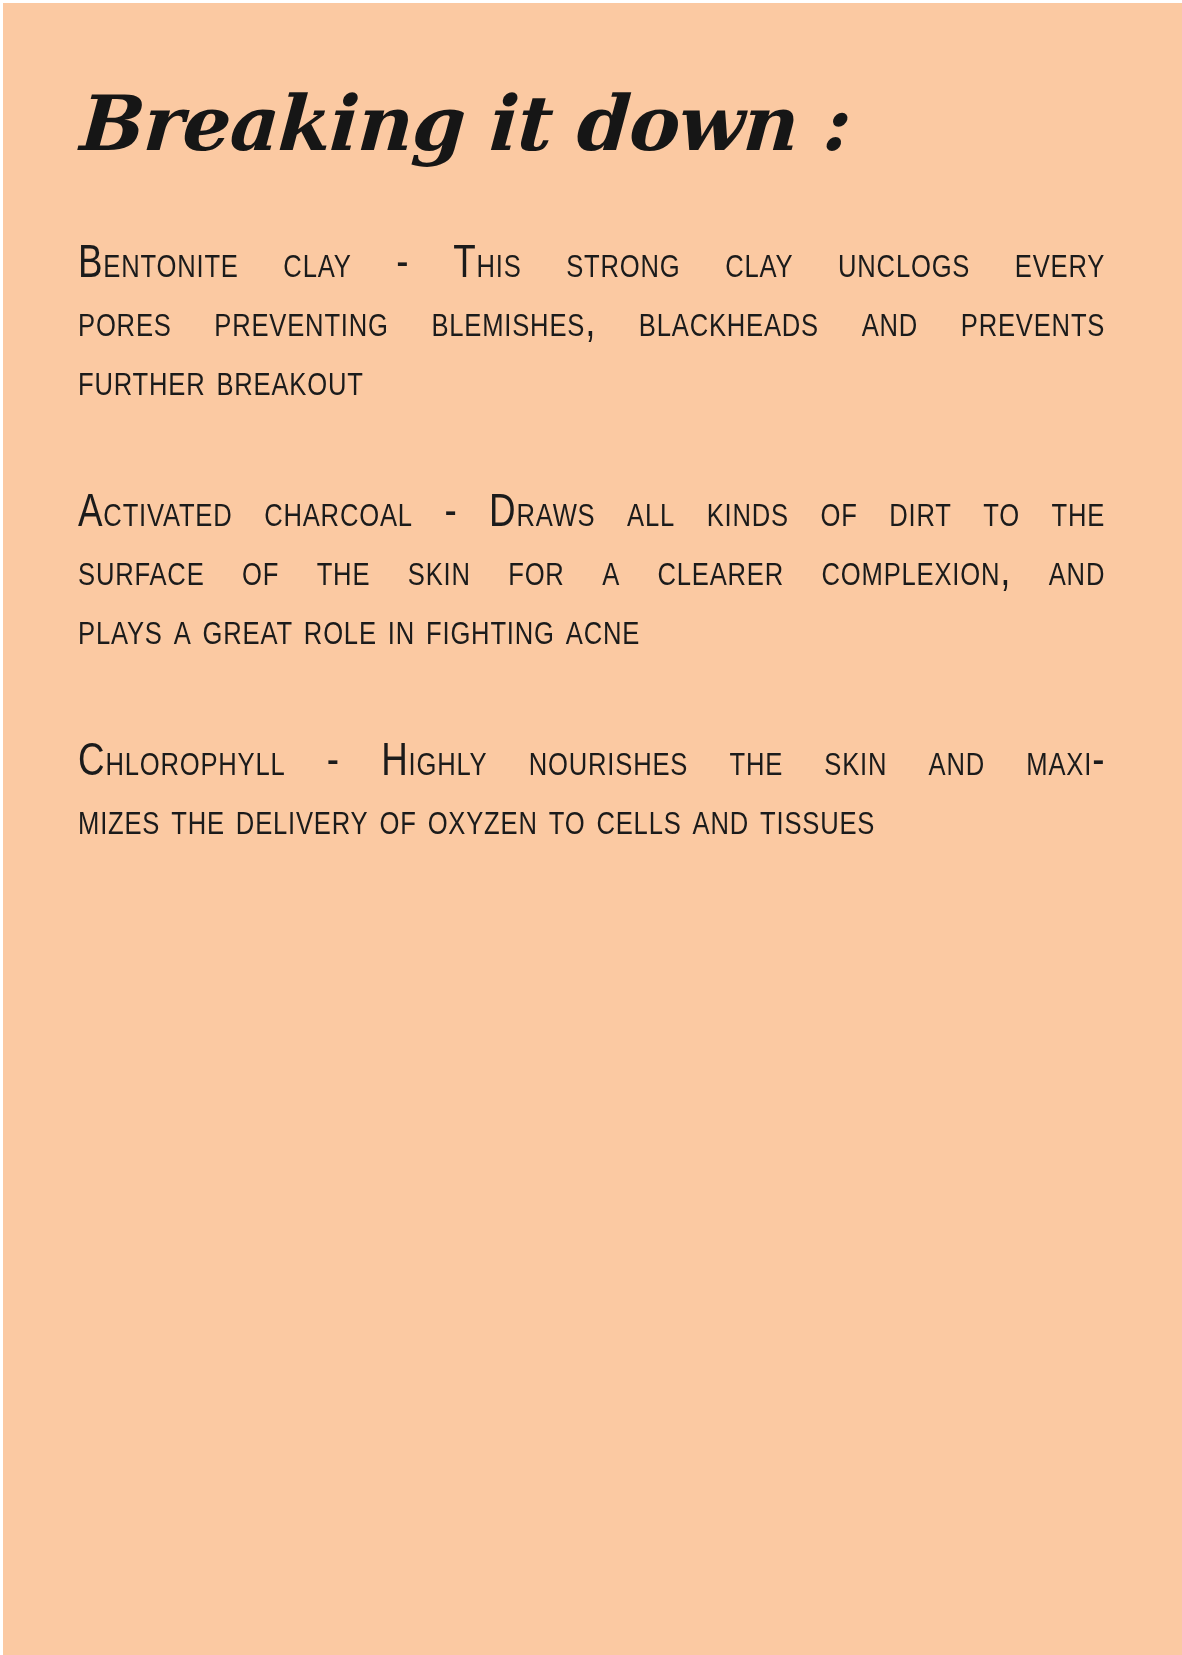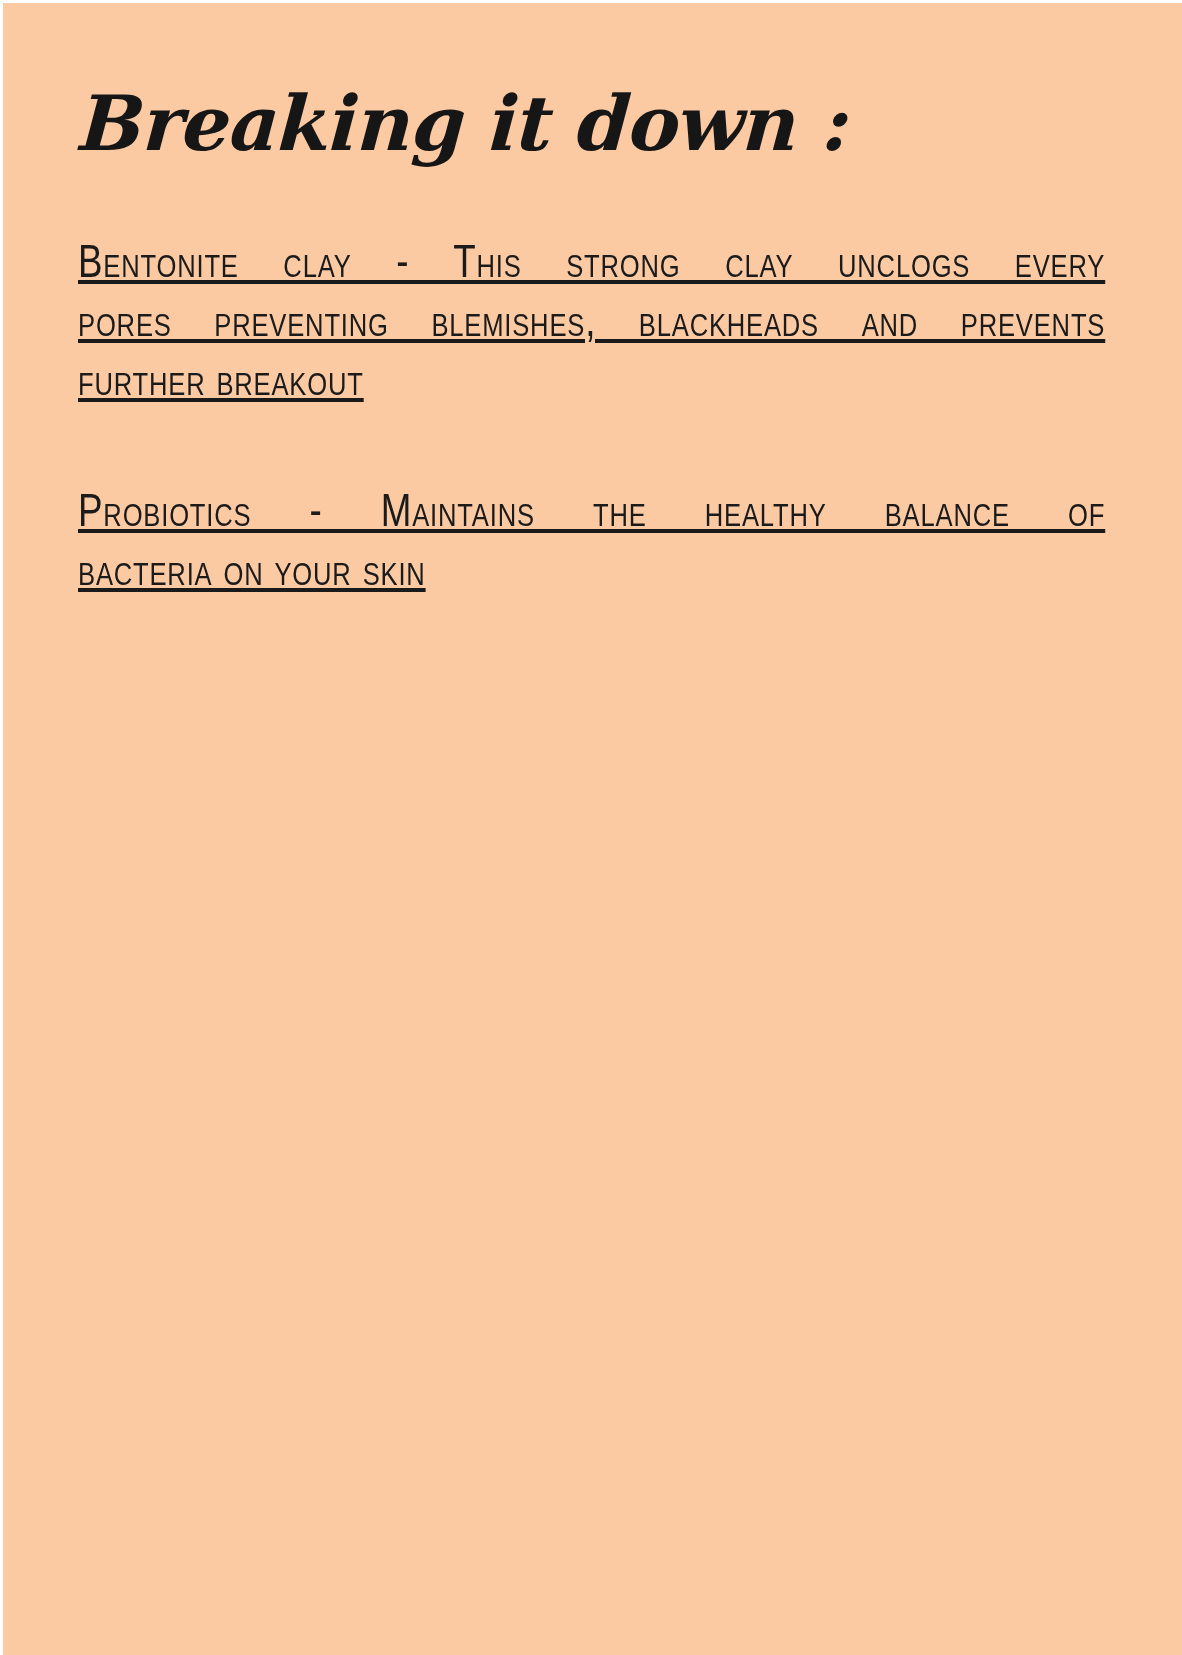--- a/index.html
+++ b/index.html
@@ -28,21 +28,20 @@
     color: #161616;
     transform: skewX(-4deg);
     transform-origin: left bottom;
   }
   .content {
     margin: 66px 0 0 78px;
     width: 1027px;
   }
   .para {
     margin: 0 0 72px 0;
-    text-decoration: underline;
   }
   .line {
     display: block;
     width: 1284px;               
     transform: scaleX(0.8);
     transform-origin: left center;
     font-size: 46px;
     line-height: 59px;
     height: 59px;
     font-variant: small-caps;
@@ -65,23 +64,28 @@
   <h1 class="heading">Breaking it down :</h1>
 
   <div class="content">
 
     <div class="para">
       <span class="line">Bentonite clay - This strong clay unclogs every</span>
       <span class="line">pores preventing blemishes, blackheads and prevents</span>
       <span class="line last">further breakout</span>
     </div>
 
-
+    <div class="para">
+      <span class="line">Activated charcoal - Draws all kinds of dirt to the</span>
+      <span class="line">surface of the skin for a clearer complexion, and</span>
+      <span class="line last">plays a great role in fighting acne</span>
+    </div>
 
 
 
     <div class="para">
-      <span class="line">Probiotics - Maintains the healthy balance of</span>
-      <span class="line last">bacteria on your skin</span>
+      <span class="line">Chlorophyll - Highly nourishes the skin and maxi-</span>
+      <span class="line last">mizes the delivery of oxyzen to cells and tissues</span>
     </div>
+
 
   </div>
 </div>
 
 </body></html>

